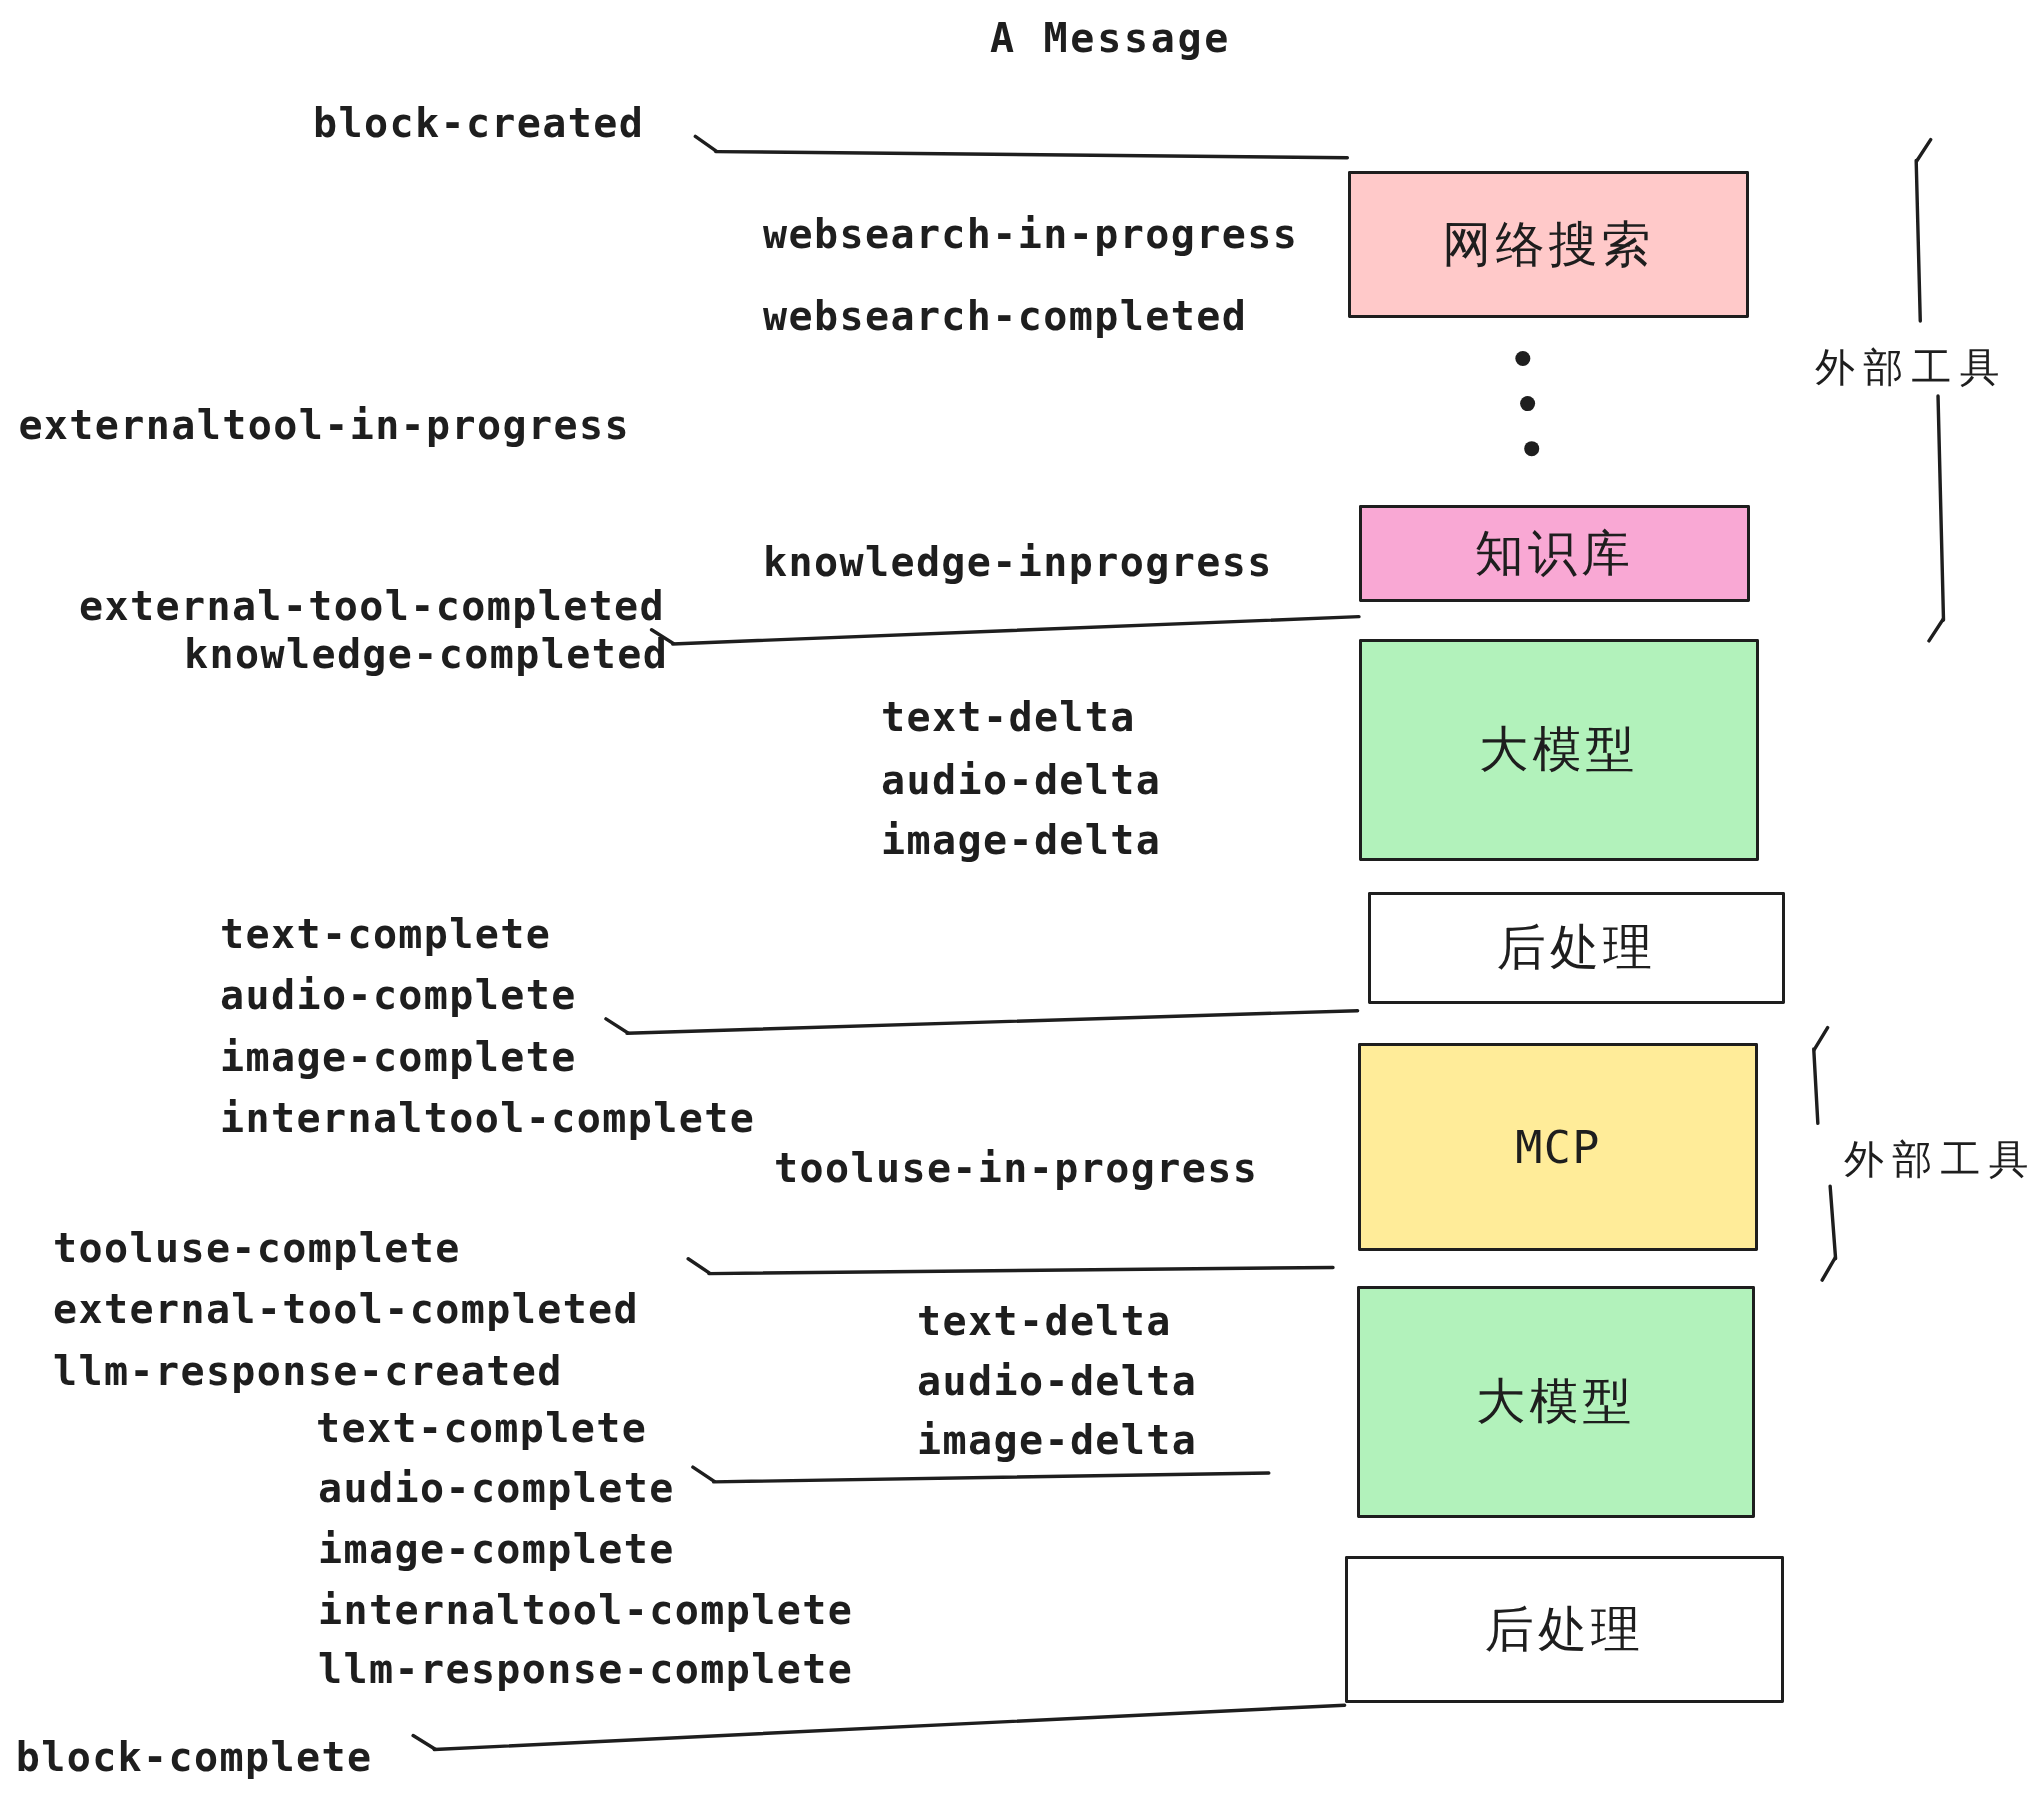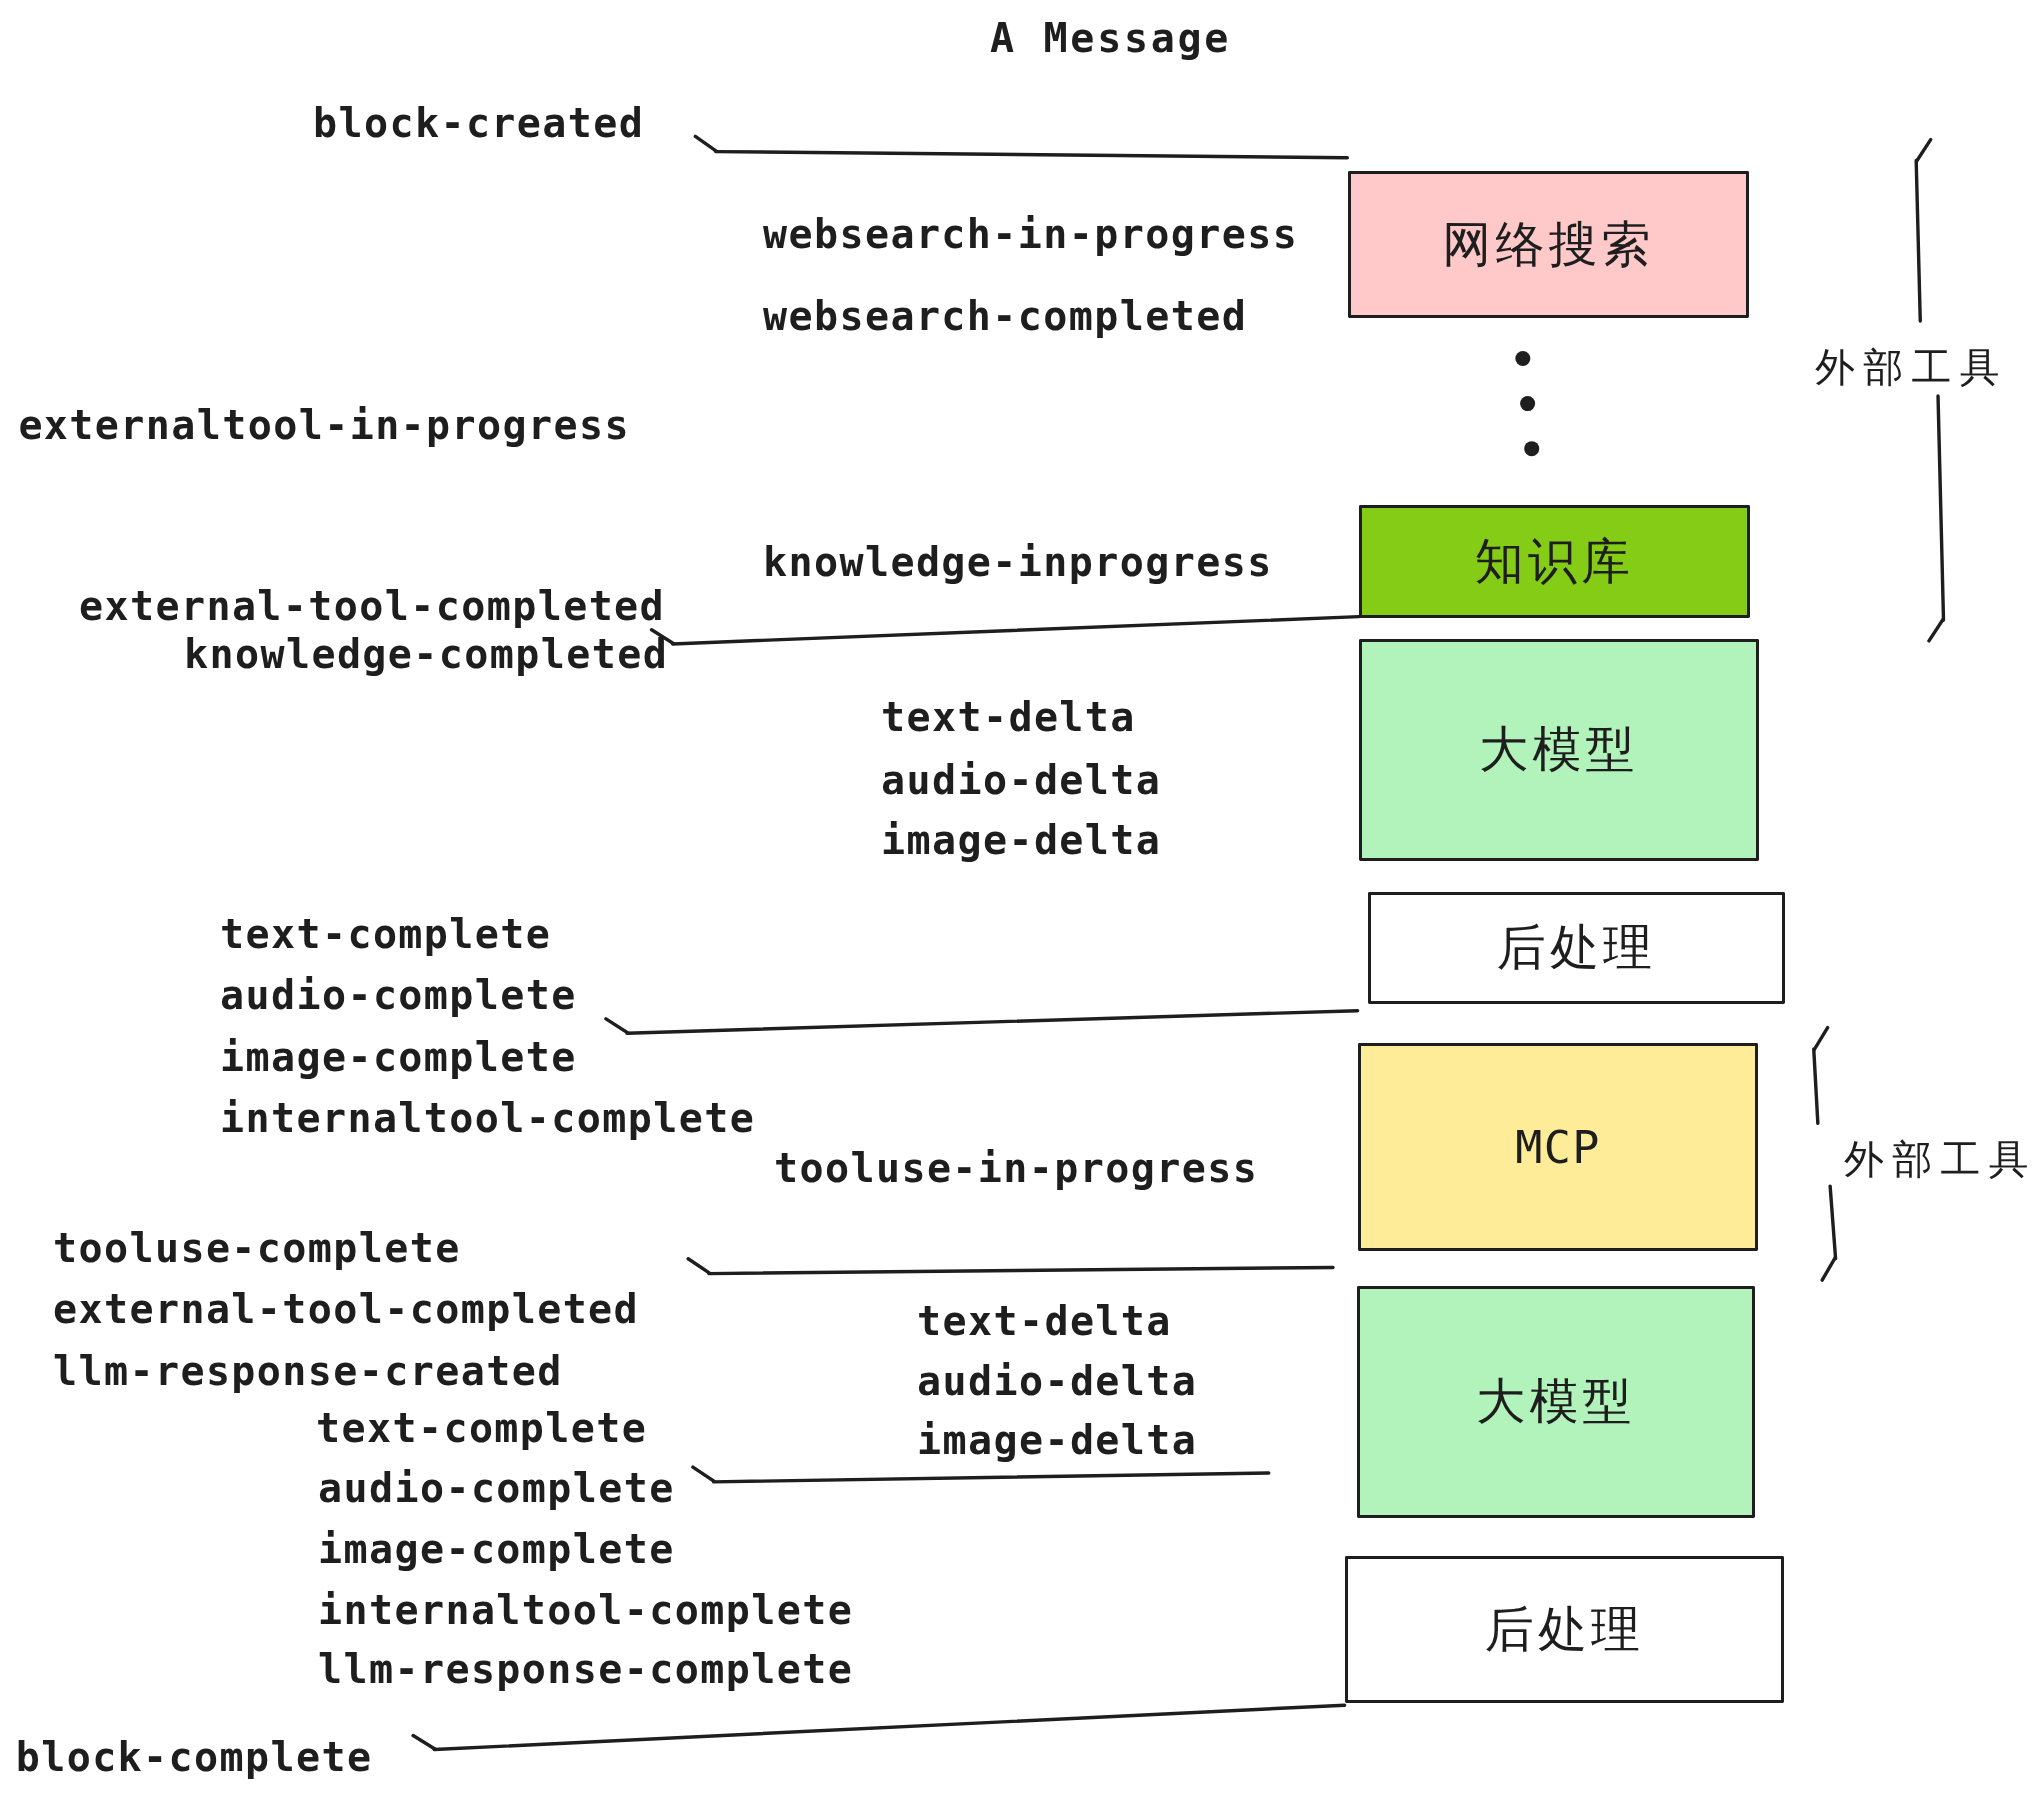--- a/index.html
+++ b/index.html
@@ -136,21 +136,21 @@
   <div class="ev" style="left:318px;  top:1527px;">image-complete</div>
   <div class="ev" style="left:318px;  top:1588px;">internaltool-complete</div>
   <div class="ev" style="left:318px;  top:1647px;">llm-response-complete</div>
 
   <div class="ev" style="left:15.7px;   top:1735px;">block-complete</div>
 
   <div class="box" style="left: 1348px; top: 171px; width: 401px; height: 147px; background-color: rgb(255, 201, 201);">
     <span class="box-label">网络搜索</span>
   </div>
 
-  <div class="box" style="left: 1359px; top: 505px; width: 391px; height: 113px; background-color: #84cc16;">
+  <div class="box" style="left: 1359px; top: 505px; width: 391px; height: 97px; background-color: #f9a8d4;">
     <span class="box-label">知识库</span>
   </div>
 
   <div class="box" style="left: 1359px; top: 639px; width: 400px; height: 222px; background-color: rgb(178, 242, 187);">
     <span class="box-label">大模型</span>
   </div>
 
   <div class="box" style="left: 1368px; top: 892px; width: 417px; height: 112px; background-color: rgb(255, 255, 255);">
     <span class="box-label">后处理</span>
   </div>

